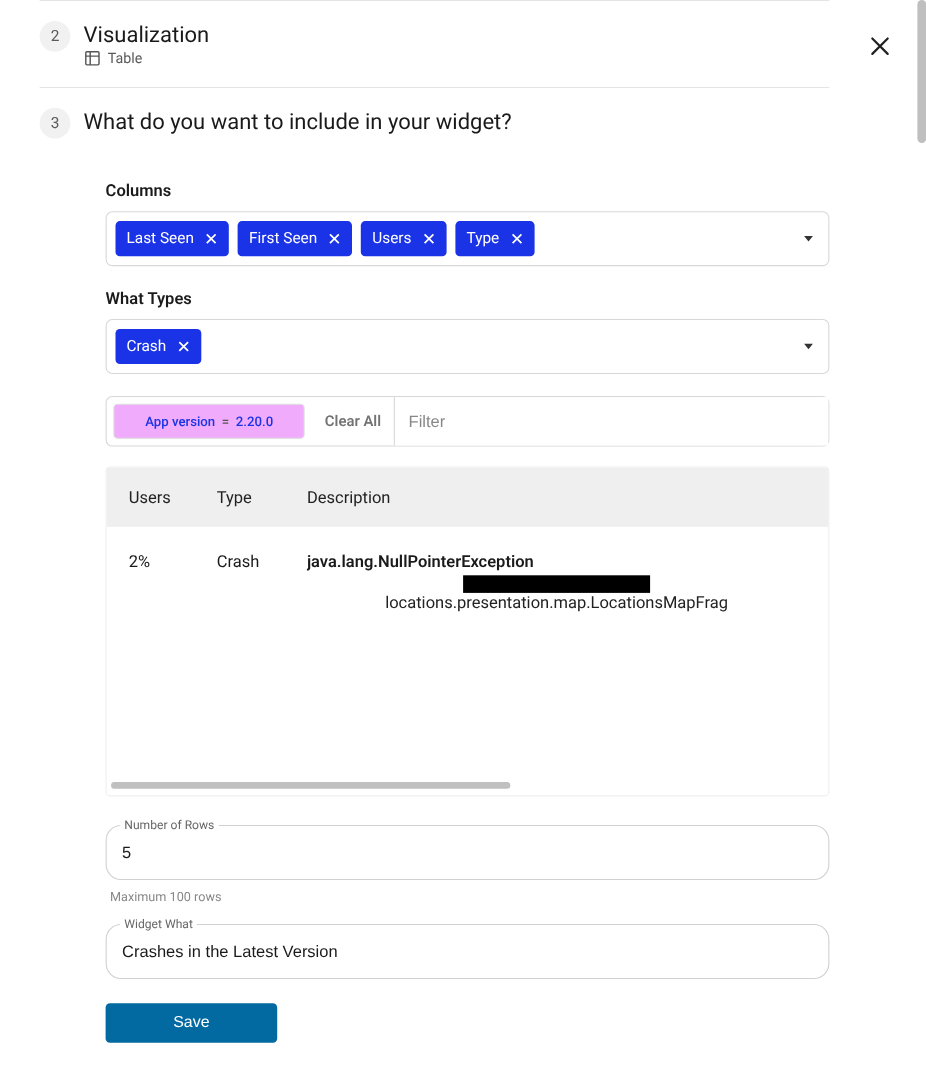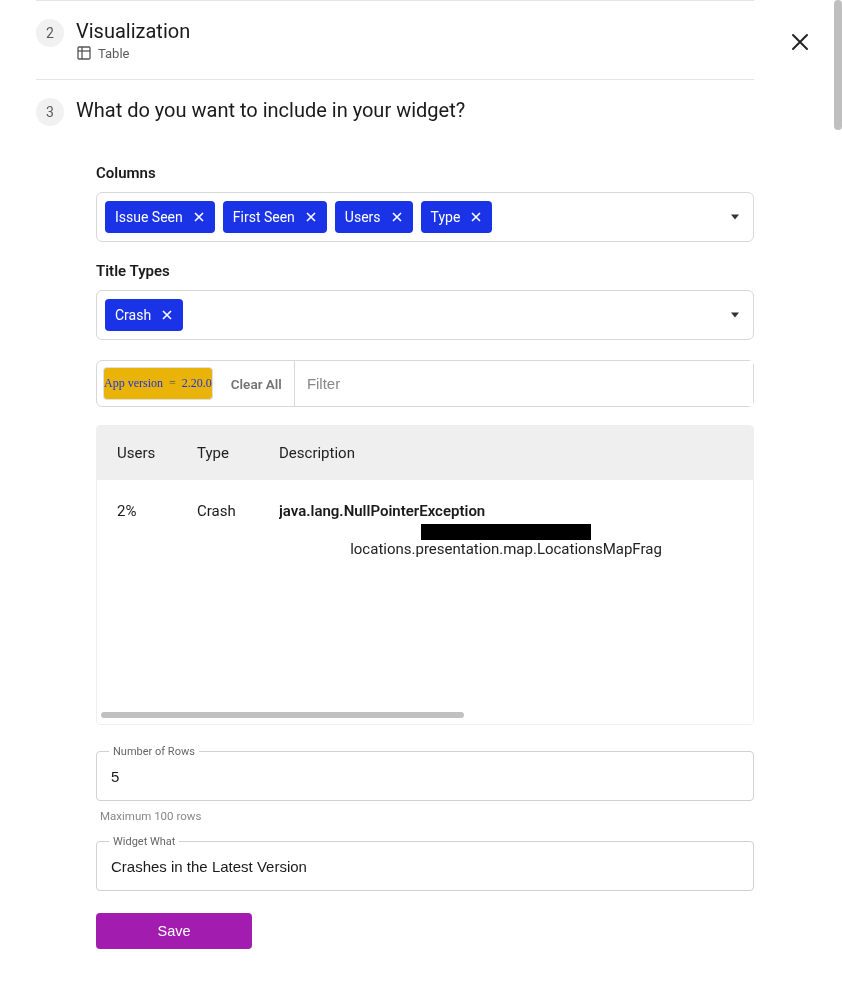--- a/index.html
+++ b/index.html
@@ -112,29 +112,28 @@
 }
 .filter-bar {
   display:flex;
   align-items:stretch;
   border: 1px solid #d8d8d8;
   border-radius: 6px;
   margin-bottom: 18px;
 }
 .filter-chip {
   margin: 6px;
-  background: #eab308;
+  background: #f0abfc;
   border: 1px solid #e0e0e0;
   border-radius: 4px;
-  padding: 8px 0;
+  padding: 8px 28px;
   font-size: 12px;
   display:flex;
   align-items:center;
   gap:6px;
-  font-family:Liberation Serif, serif;
 }
 .filter-chip .k { color:#1a33e6; font-weight:500; }
 .filter-chip .op { color:#555; font-weight:500; }
 .filter-chip .v { color:#1a33e6; font-weight:500; }
 .clear-all {
   color: #737373;
   font-weight: 600;
   font-size: 13.5px;
   display:flex;
   align-items:center;
@@ -216,21 +215,21 @@
   left:0;
   top:0;
   width:56%;
   height:6px;
   background:#c0c0c0;
   border-radius:3px;
 }
 .floating-field {
   position:relative;
   border: 1px solid #d0d0d0;
-  border-radius:4px;
+  border-radius:14px;
   margin-bottom: 8px;
   padding: 0 14px;
 }
 .floating-label {
   position:absolute;
   top:-7px;
   left:12px;
   background:#fff;
   padding:0 4px;
   font-size:11px;
@@ -243,21 +242,21 @@
   height:48px;
   font-size:15px;
   color:#1a1a1a;
 }
 .helper {
   font-size:11.5px;
   color:#888;
   margin: 0 0 18px 4px;
 }
 .save-btn {
-  background:#a21caf;
+  background:#0369a1;
   color:#fff;
   border:none;
   border-radius:4px;
   width: 156px;
   height: 36px;
   font-size:14.5px;
   font-weight:500;
   cursor:pointer;
 }
 .scrollbar-right {
@@ -313,21 +312,21 @@
     <div class="step-head">
       <div class="step-title">What do you want to include in your widget?</div>
     </div>
   </div>
 
   <div class="step-body">
 
     <div class="section-label">Columns</div>
     <div class="chip-box">
       <div class="chip">
-        <span>Issue Seen</span>
+        <span>Last Seen</span>
         <span class="x">
           <svg width="10" height="10" viewBox="0 0 10 10">
               <path d="M1 1 L9 9 M9 1 L1 9" stroke="#fff" stroke-width="1.6"></path>
             </svg>
         </span>
       </div>
       <div class="chip">
         <span>First Seen</span>
         <span class="x">
           <svg width="10" height="10" viewBox="0 0 10 10">
@@ -347,21 +346,21 @@
         <span>Type</span>
         <span class="x">
           <svg width="10" height="10" viewBox="0 0 10 10">
               <path d="M1 1 L9 9 M9 1 L1 9" stroke="#fff" stroke-width="1.6"></path>
             </svg>
         </span>
       </div>
       <div class="dropdown-caret"></div>
     </div>
 
-    <div class="section-label">Title Types</div>
+    <div class="section-label">What Types</div>
     <div class="chip-box">
       <div class="chip">
         <span>Crash</span>
         <span class="x">
           <svg width="10" height="10" viewBox="0 0 10 10">
               <path d="M1 1 L9 9 M9 1 L1 9" stroke="#fff" stroke-width="1.6"></path>
             </svg>
         </span>
       </div>
       <div class="dropdown-caret"></div>

